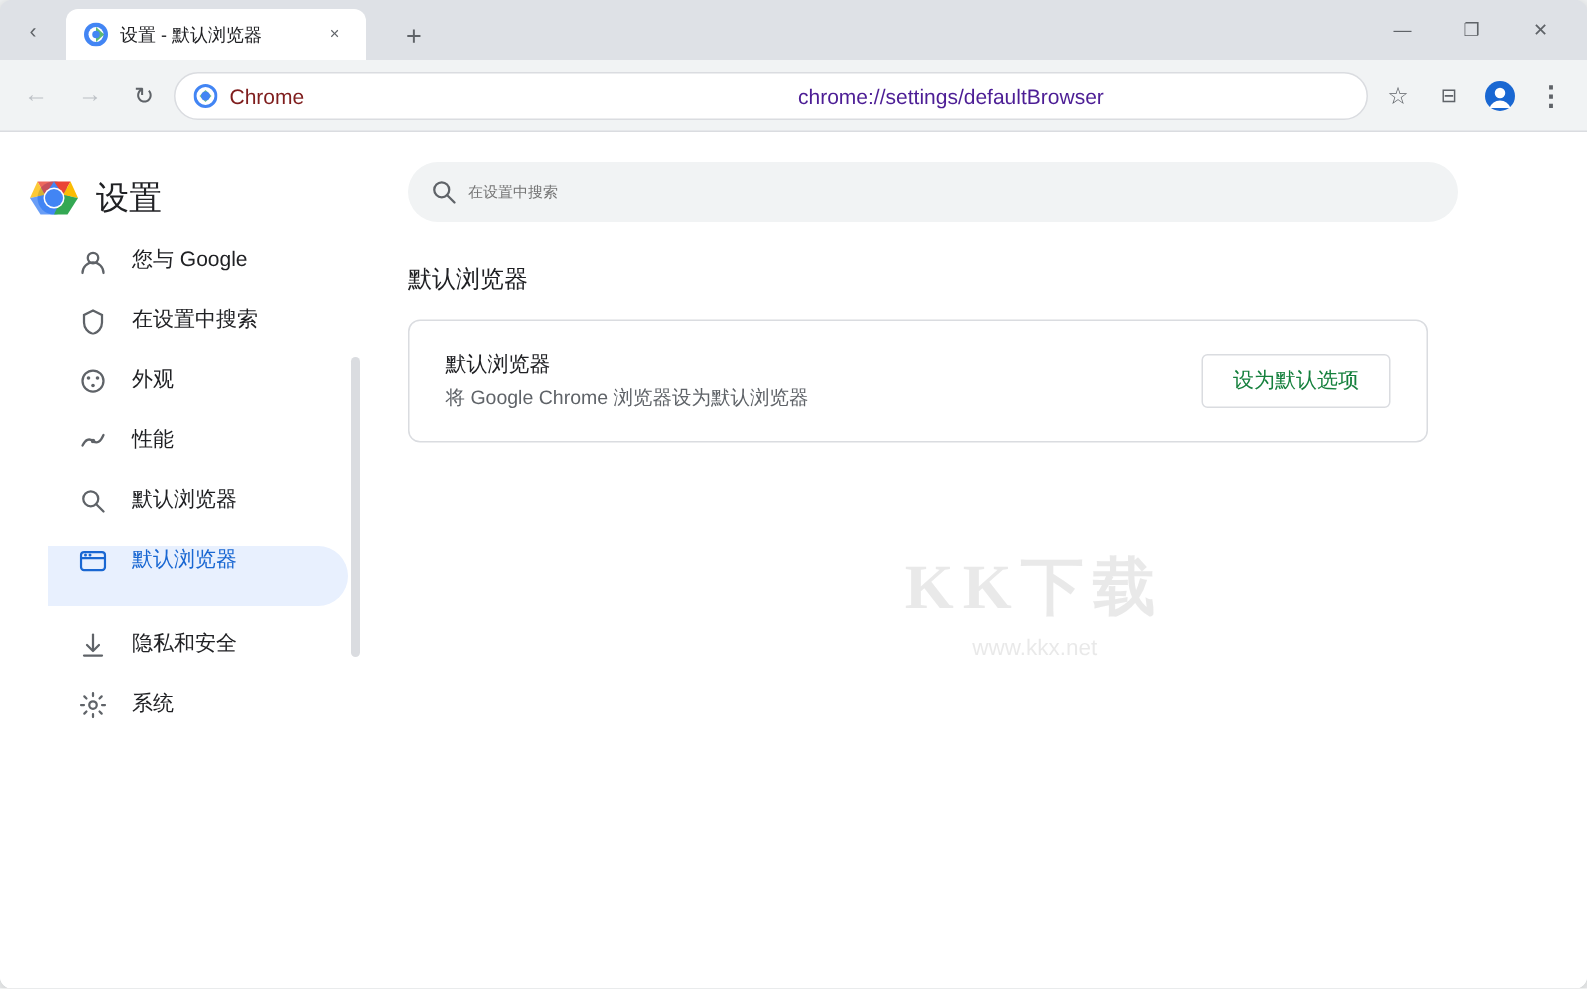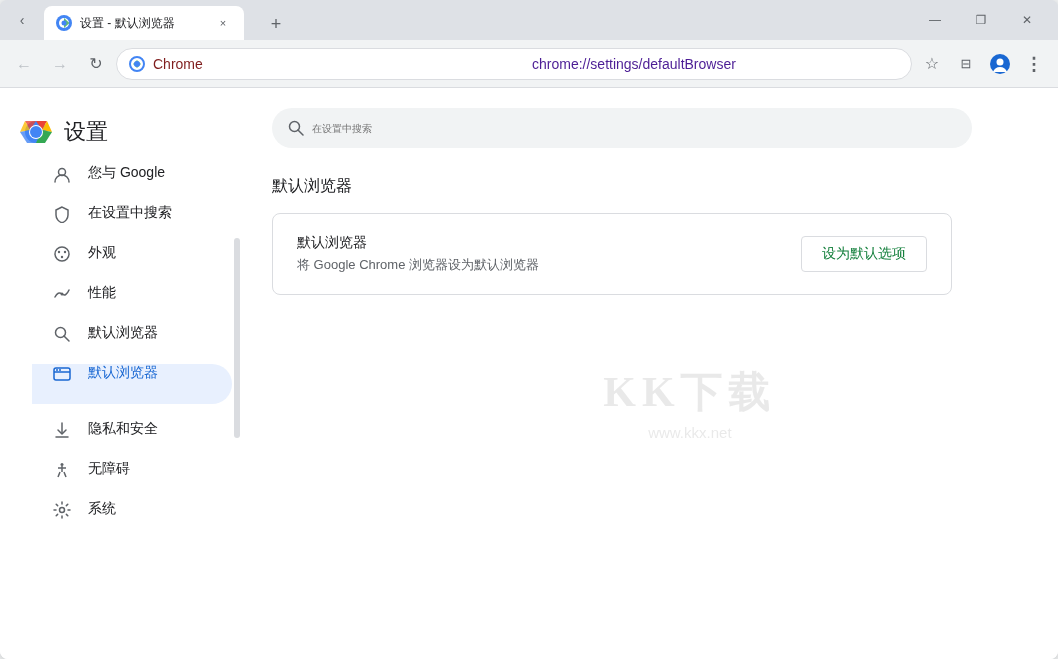--- a/index.html
+++ b/index.html
@@ -501,32 +501,20 @@
         <span class="sidebar-item-icon">
           <svg width="18" height="18" viewBox="0 0 18 18" fill="none">
               <line x1="9" y1="2" x2="9" y2="12" stroke="#5f6368" stroke-width="1.5" stroke-linecap="round"></line>
               <polyline points="5,9 9,13 13,9" stroke="#5f6368" stroke-width="1.5" stroke-linecap="round" stroke-linejoin="round" fill="none"></polyline>
               <line x1="3" y1="16" x2="15" y2="16" stroke="#5f6368" stroke-width="1.5" stroke-linecap="round"></line>
             </svg>
         </span>
         <span>隐私和安全</span>
       </div>
 
-      <div class="sidebar-item">
-        <span class="sidebar-item-icon">
-          <svg width="18" height="18" viewBox="0 0 18 18" fill="none">
-              <circle cx="9" cy="3.5" r="1.5" fill="#5f6368"></circle>
-              <line x1="9" y1="5" x2="9" y2="11" stroke="#5f6368" stroke-width="1.5"></line>
-              <line x1="5" y1="7" x2="13" y2="7" stroke="#5f6368" stroke-width="1.5"></line>
-              <line x1="7" y1="11" x2="5" y2="16" stroke="#5f6368" stroke-width="1.5"></line>
-              <line x1="11" y1="11" x2="13" y2="16" stroke="#5f6368" stroke-width="1.5"></line>
-            </svg>
-        </span>
-        <span>无障碍</span>
-      </div>
 
       <div class="sidebar-item">
         <span class="sidebar-item-icon">
           <svg width="18" height="18" viewBox="0 0 18 18" fill="none">
               <circle cx="9" cy="9" r="2.5" stroke="#5f6368" stroke-width="1.5"></circle>
               <path d="M9 1v2M9 15v2M1 9h2M15 9h2M3.22 3.22l1.41 1.41M13.37 13.37l1.41 1.41M3.22 14.78l1.41-1.41M13.37 4.63l1.41-1.41" stroke="#5f6368" stroke-width="1.5" stroke-linecap="round"></path>
             </svg>
         </span>
         <span>系统</span>
       </div>

